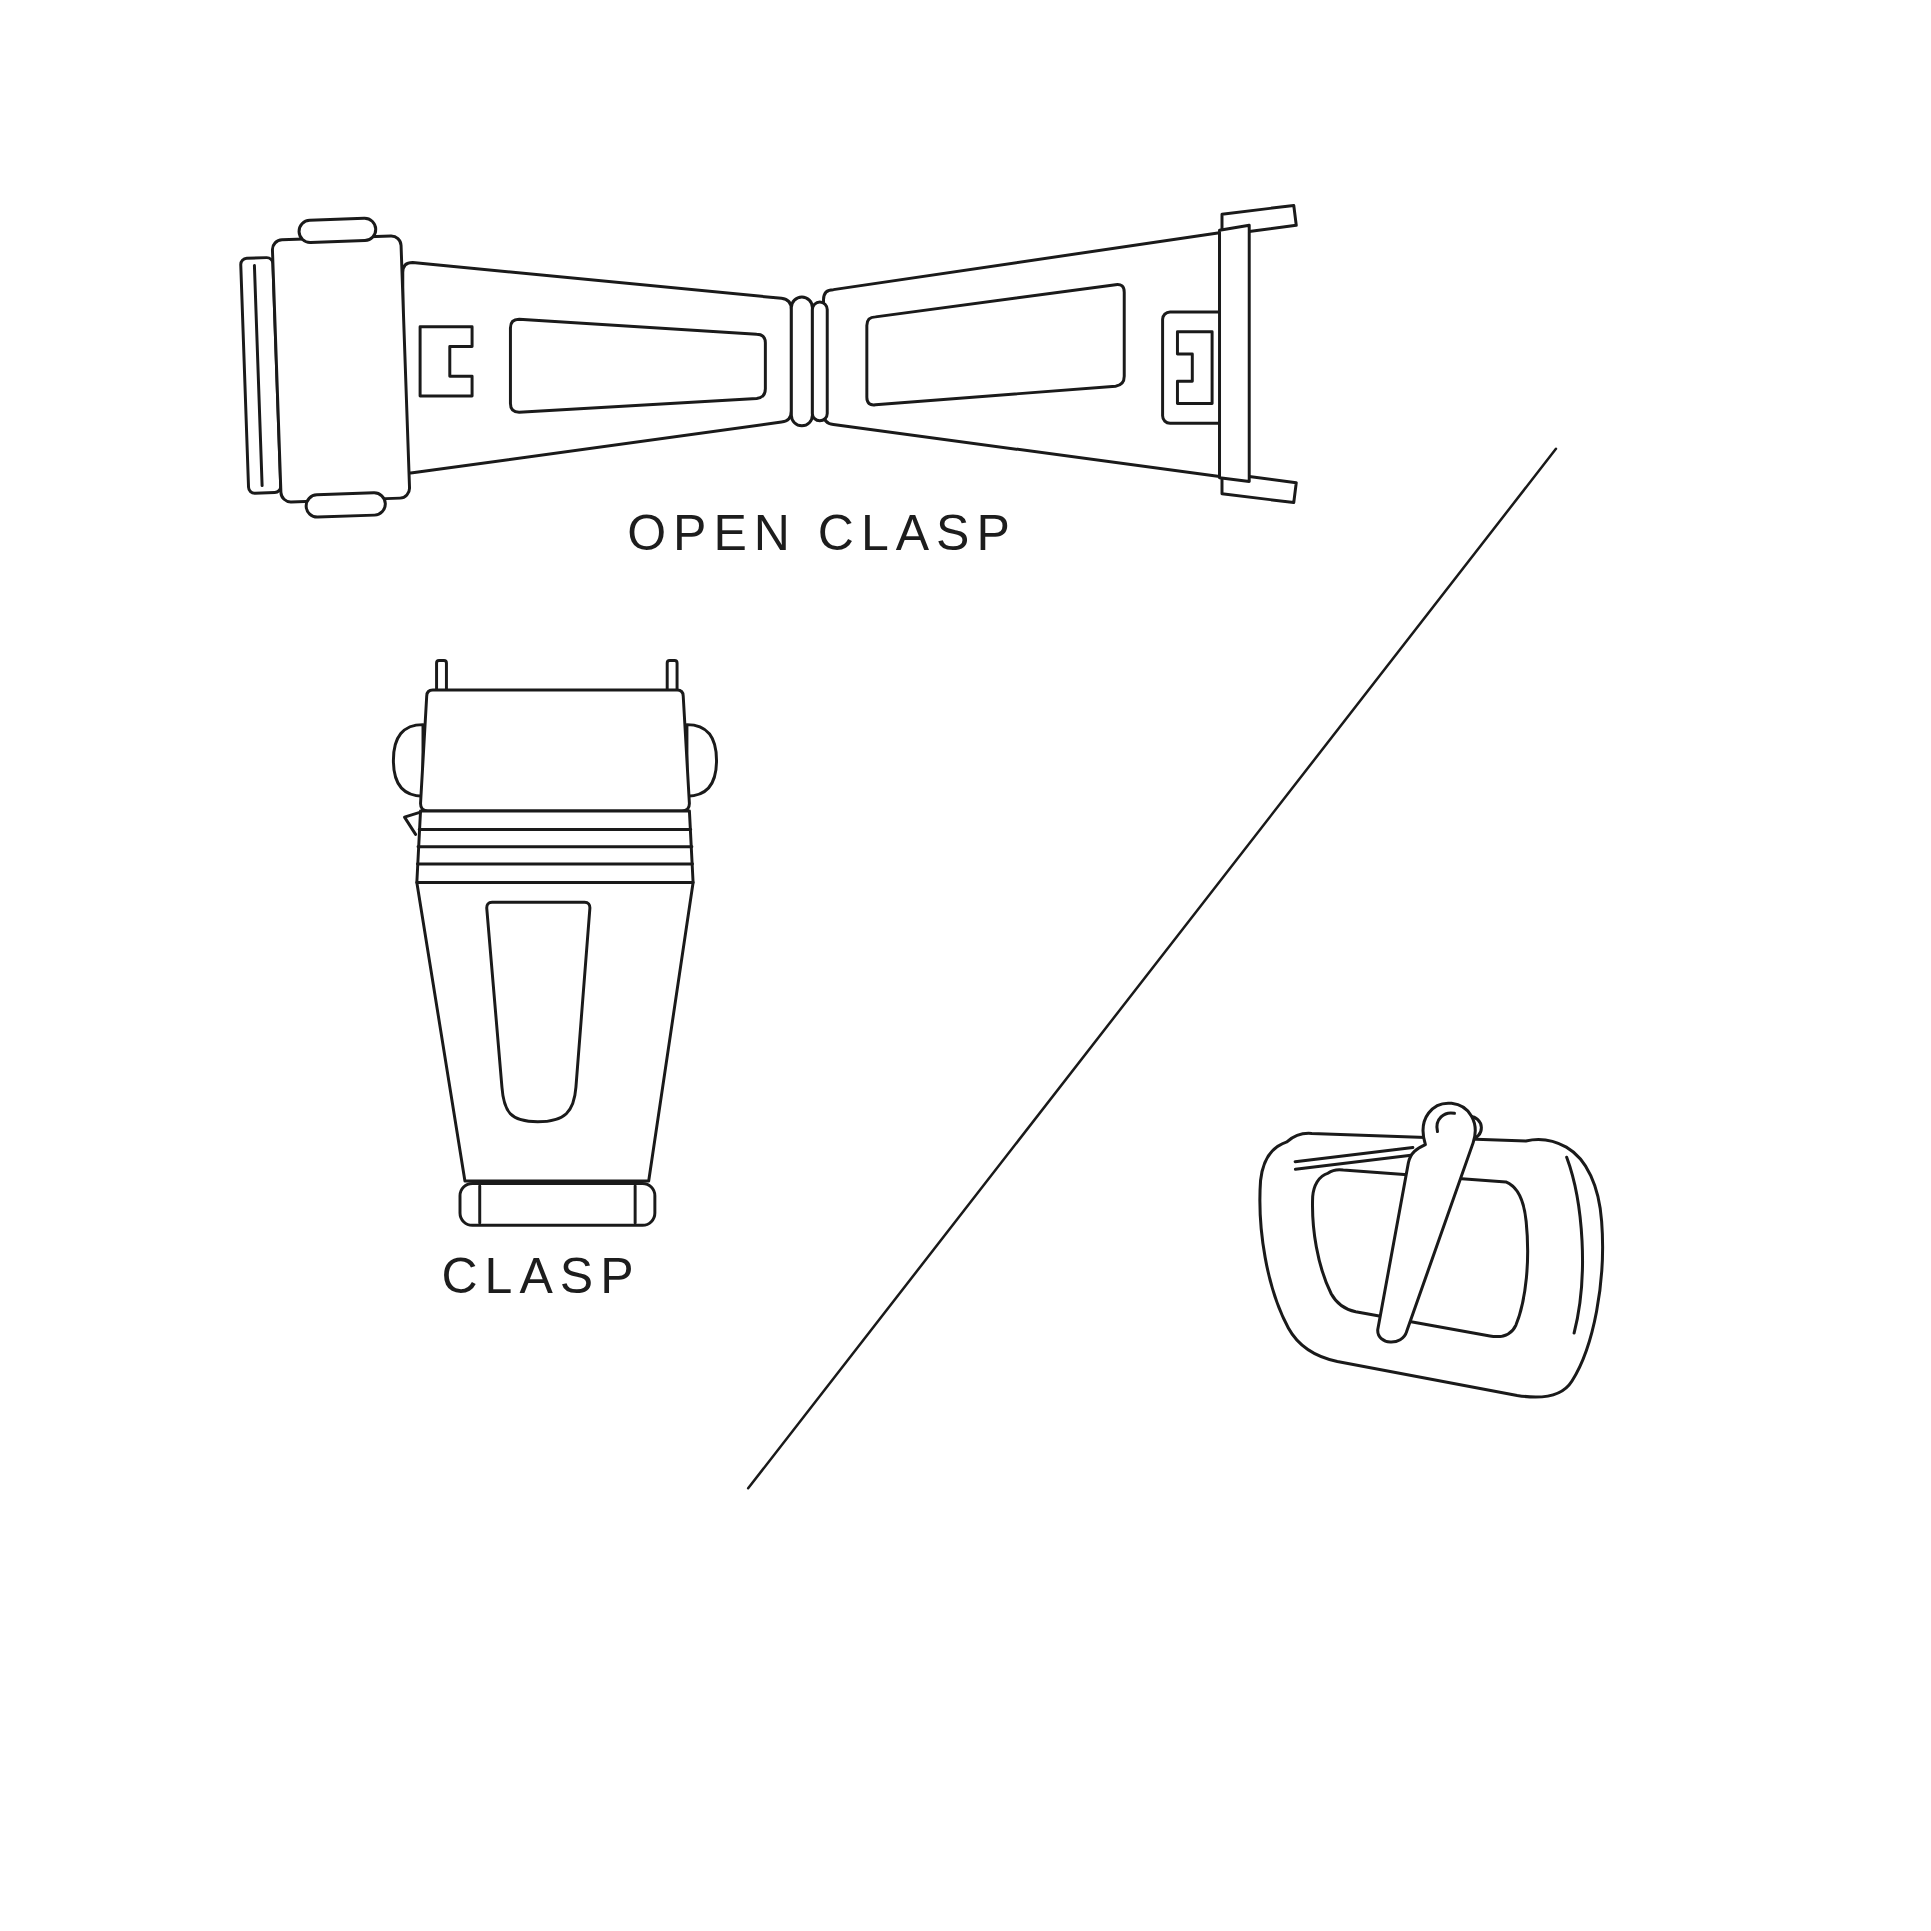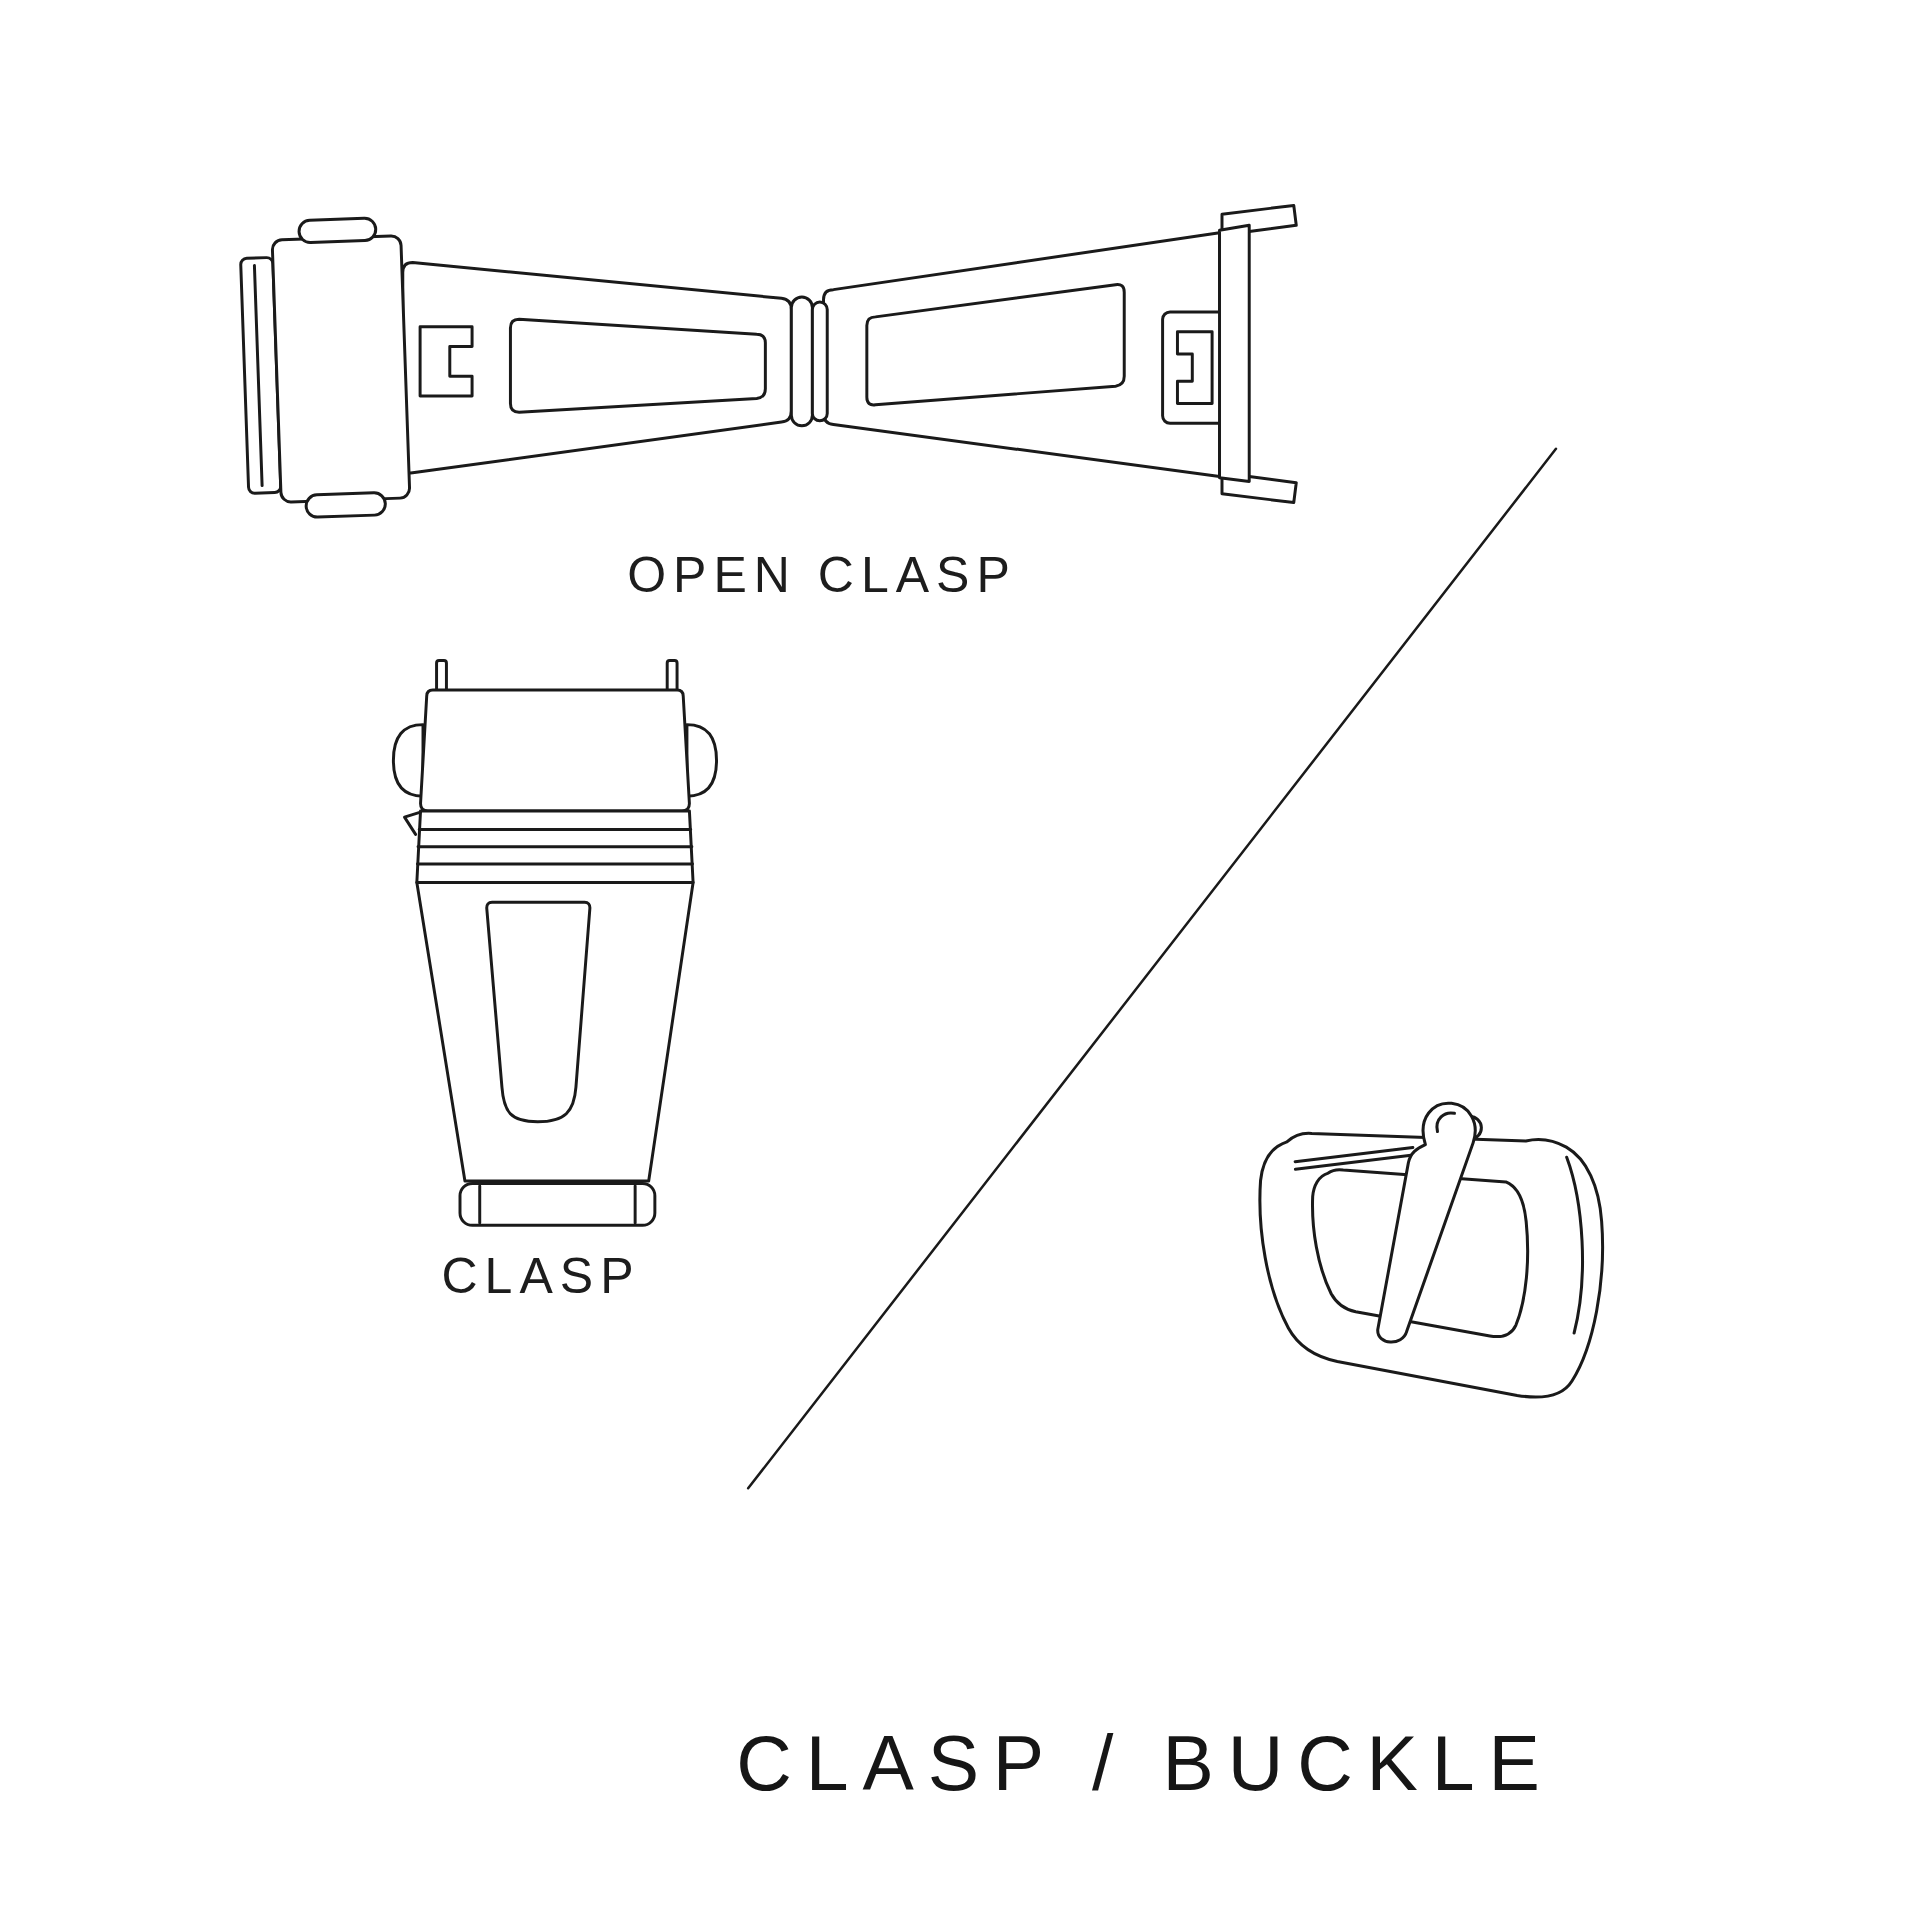--- a/index.html
+++ b/index.html
@@ -60,21 +60,21 @@
       <g transform="rotate(-2 90 140)">
         <rect x="10" y="50" width="26" height="190" rx="5"></rect>
         <line x1="21" y1="56" x2="21" y2="234"></line>
         <rect x="36" y="36" width="104" height="212" rx="8"></rect>
         <rect x="58" y="21" width="62" height="18" rx="9"></rect>
         <rect x="56" y="243" width="64" height="18" rx="9"></rect>
       </g>
     </g>
   </svg>
 
-  <div class="label" style="left:822px;top:546px">OPEN CLASP</div>
+  <div class="label" style="left:822px;top:504px">OPEN CLASP</div>
 
   <svg class="illus" style="left:386px;top:653px" width="333" height="586" viewBox="0 0 270 475">
     <g class="ln">
 
       <rect x="41" y="6" width="8" height="26" rx="2"></rect>
       <rect x="228" y="6" width="8" height="26" rx="2"></rect>
 
       <path d="M30,58 Q6,58 6,87 Q6,116 30,116 Z"></path>
       <path d="M244,58 Q268,58 268,87 Q268,116 244,116 Z"></path>
 
@@ -113,16 +113,15 @@
       <line x1="46" y1="52" x2="140" y2="44"></line>
       <line x1="46" y1="58" x2="140" y2="50"></line>
 
       <circle cx="186" cy="30" r="9"></circle>
 
       <path d="M150,42 C144,20 158,8 172,10 C186,12 194,26 188,42 L130,190 C126,202 106,200 107,188 L136,56 C138,48 143,45 150,42 Z"></path>
       <path class="ln-open" d="M160,32 C158,22 166,16 174,18"></path>
     </g>
   </svg>
 
-  <div class="title" style="left:1145px;top:1719px">CLASP / BUCKLE</div>
 
 </div>
 
 
 </body></html>

